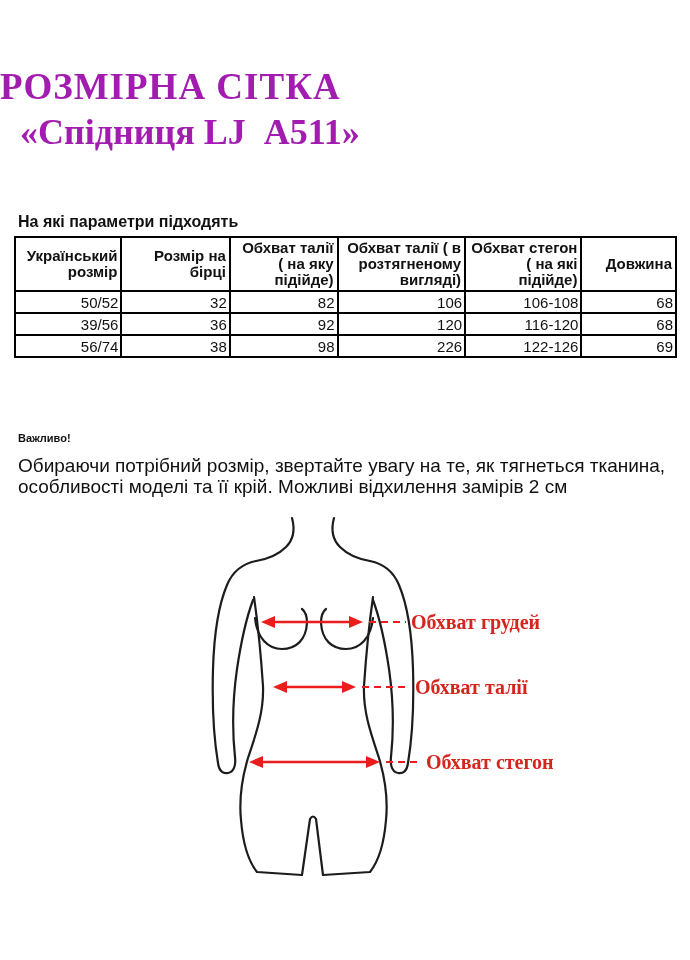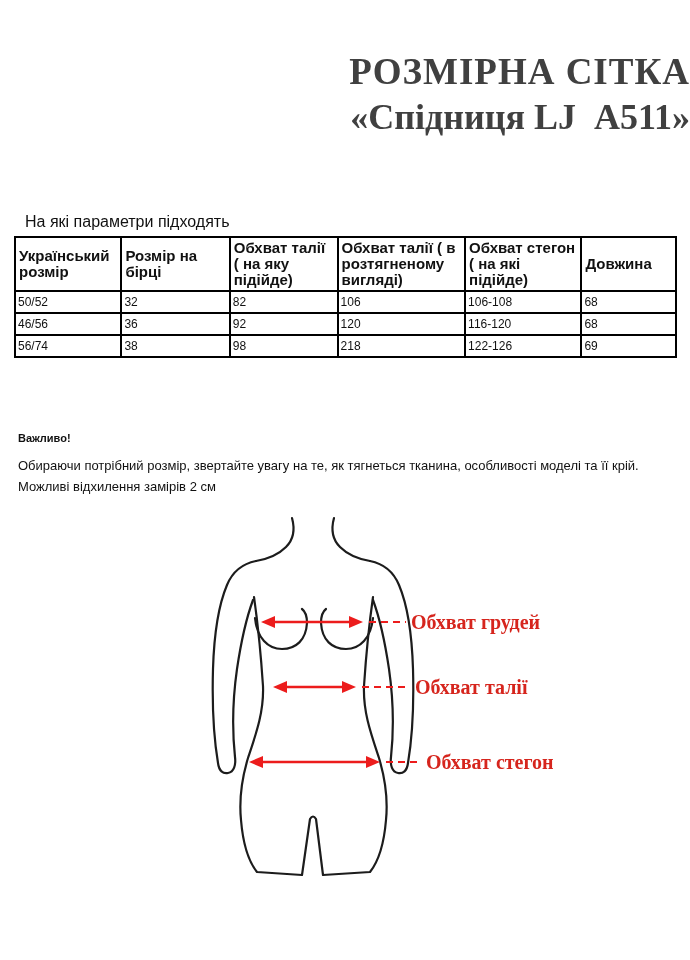--- a/index.html
+++ b/index.html
@@ -12,72 +12,72 @@
     width: 690px;
     height: 960px;
     background: #ffffff;
     font-family: "Liberation Sans", sans-serif;
     color: #111111;
     overflow: hidden;
   }
   
   .title-block {
     position: absolute;
-    top: 48px;
+    top: 63px;
     left: 0;
     width: 100%;
-    text-align: right;
+    text-align: left;
     font-family: "Liberation Serif", serif;
     font-weight: bold;
-    color: #404040;
+    color: #a21caf;
   }
   .title-line1 {
     font-size: 37px;
     line-height: 47px;
     letter-spacing: 1px;
   }
   .title-line2 {
     font-size: 36px;
     line-height: 44px;
     white-space: pre;
     padding-left: 20px;
   }
   
   .section-heading {
     position: absolute;
-    left: 25px;
+    left: 18px;
     top: 213px;
     font-size: 16px;
-    font-weight: normal;
+    font-weight: bold;
     color: #111111;
   }
   
   .size-table {
     position: absolute;
     left: 14px;
     top: 236px;
     width: 663px;
     border-collapse: collapse;
     table-layout: fixed;
   }
   .size-table th, .size-table td {
     border: 2px solid #000000;
-    text-align: left;
+    text-align: right;
     vertical-align: middle;
     font-family: "Liberation Sans", sans-serif;
   }
   .size-table th {
     font-size: 15px;
     font-weight: bold;
     line-height: 16px;
     padding: 2px 3px;
     height: 48px;
   }
   .size-table td {
-    font-size: 12px;
+    font-size: 15px;
     font-weight: normal;
     padding: 0 2px;
     height: 20px;
   }
   .col-1 { width: 16.1%; }
   .col-2 { width: 16.4%; }
   .col-3 { width: 16.3%; }
   .col-4 { width: 19.3%; }
   .col-5 { width: 17.6%; }
   .col-6 { width: 14.3%; }
@@ -87,21 +87,21 @@
     left: 18px;
     top: 432px;
     font-size: 11px;
     font-weight: bold;
   }
   .important-text {
     position: absolute;
     left: 18px;
     top: 455px;
     width: 660px;
-    font-size: 13px;
+    font-size: 19px;
     line-height: 21px;
     font-weight: normal;
     color: #111111;
   }
   
   .figure-wrap {
     position: absolute;
     left: 180px;
     top: 500px;
     width: 380px;
@@ -148,32 +148,32 @@
     <tbody>
       <tr>
         <td>50/52</td>
         <td>32</td>
         <td>82</td>
         <td>106</td>
         <td>106-108</td>
         <td>68</td>
       </tr>
       <tr>
-        <td>46/56</td>
+        <td>39/56</td>
         <td>36</td>
         <td>92</td>
         <td>120</td>
         <td>116-120</td>
         <td>68</td>
       </tr>
       <tr>
         <td>56/74</td>
         <td>38</td>
         <td>98</td>
-        <td>218</td>
+        <td>226</td>
         <td>122-126</td>
         <td>69</td>
       </tr>
     </tbody>
   </table>
 
   <div class="important-heading">Важливо!</div>
   <div class="important-text">Обираючи потрібний розмір, звертайте увагу на те, як тягнеться тканина, особливості моделі та її крій. Можливі відхилення замірів 2 см</div>
 
   <div class="figure-wrap">

